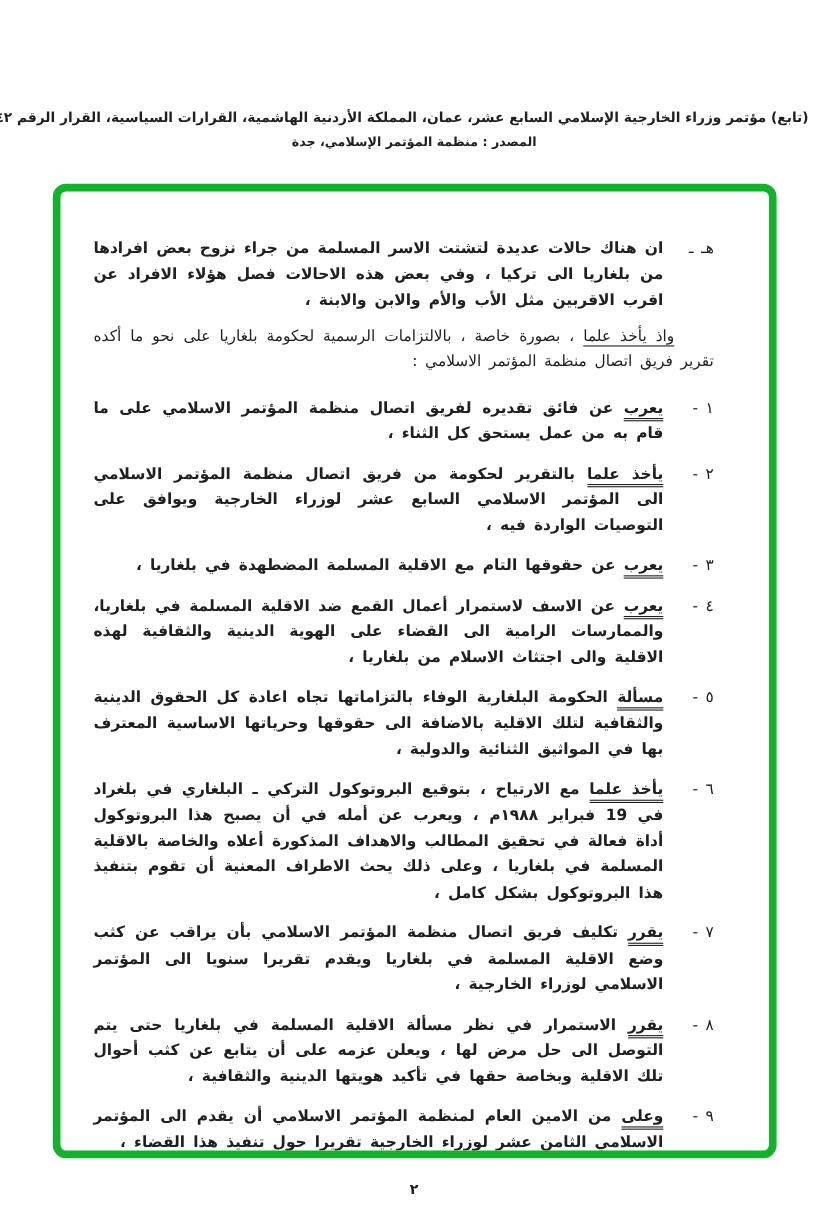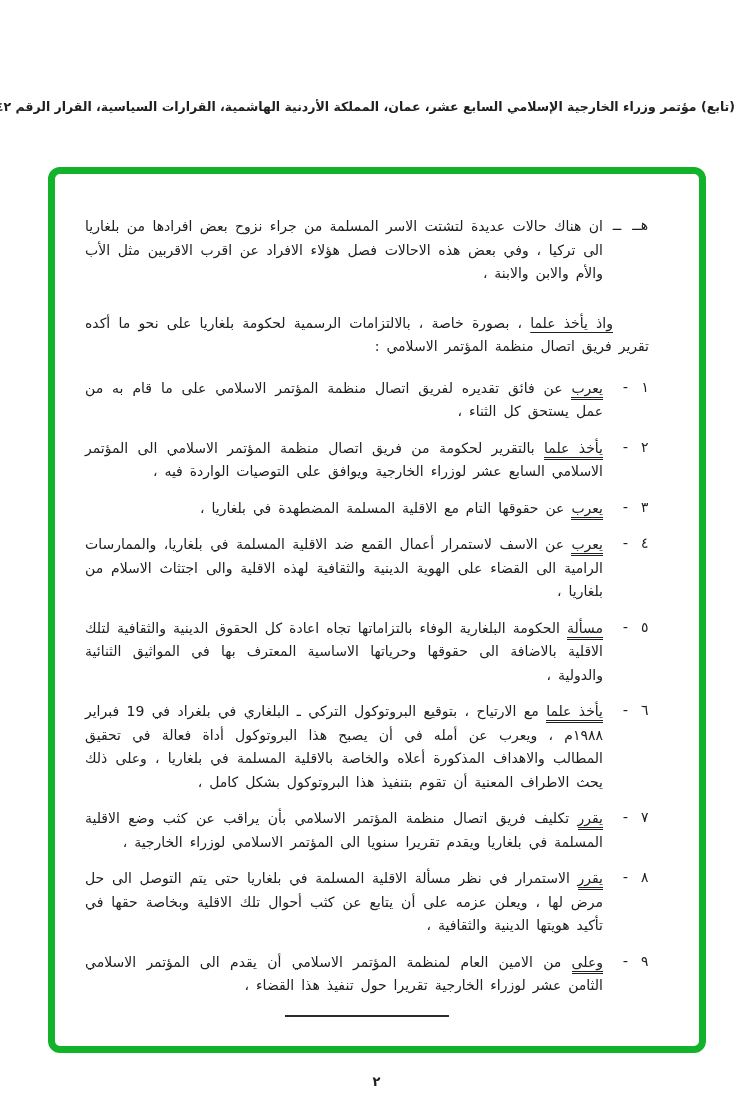--- a/index.html
+++ b/index.html
@@ -46,24 +46,24 @@
   .content {
     direction: rtl;
     padding: 28px 50px 0 30px;
     font-size: 14px;
     line-height: 23.5px;
     text-align: justify;
     text-align-last: right;
     word-spacing: 2.5px;
   }
   .item { display: flex; margin-top: 13px; }
-  .marker { flex: 0 0 46px; width: 46px; white-space: nowrap; font-family: Liberation Mono, monospace; }
-  .item-text { flex: 1; text-align: justify; text-align-last: right; }
+  .marker { flex: 0 0 46px; width: 46px; white-space: nowrap; }
+  .item-text { flex: 1; text-align: justify; text-align-last: right; font-weight: bold; }
   .taking-note {
-    margin-top: 26px;
+    margin-top: 9px;
     text-indent: 36px;
   }
   .lead-single {
     text-decoration: underline;
     text-underline-offset: 4px;
   }
   .lead-double {
     border-bottom: 3px double #202020;
     padding-bottom: 1px;
   }
@@ -85,20 +85,21 @@
     direction: rtl;
   }
 </style>
 </head>
 <body>
 
 <div class="page" style="color: rgb(32, 32, 32);">
 
   <div class="doc-header">
     <div class="header-title">(تابع) مؤتمر وزراء الخارجية الإسلامي السابع عشر، عمان، المملكة الأردنية الهاشمية، القرارات السياسية، القرار الرقم ١٧/٤٢-س</div>
+    <div class="header-source">المصدر :  منظمة المؤتمر الإسلامي، جدة</div>
   </div>
 
   <div class="green-box" style="border-color: rgb(18, 178, 42);">
     <div class="content">
 
       <div class="item">
         <div class="marker">هـ ـ</div>
         <div class="item-text">ان هناك حالات عديدة لتشتت الاسر المسلمة من جراء نزوح بعض افرادها من بلغاريا الى تركيا ، وفي بعض هذه الاحالات فصل هؤلاء الافراد عن اقرب الاقربين مثل الأب والأم والابن والابنة ،</div>
       </div>
 

